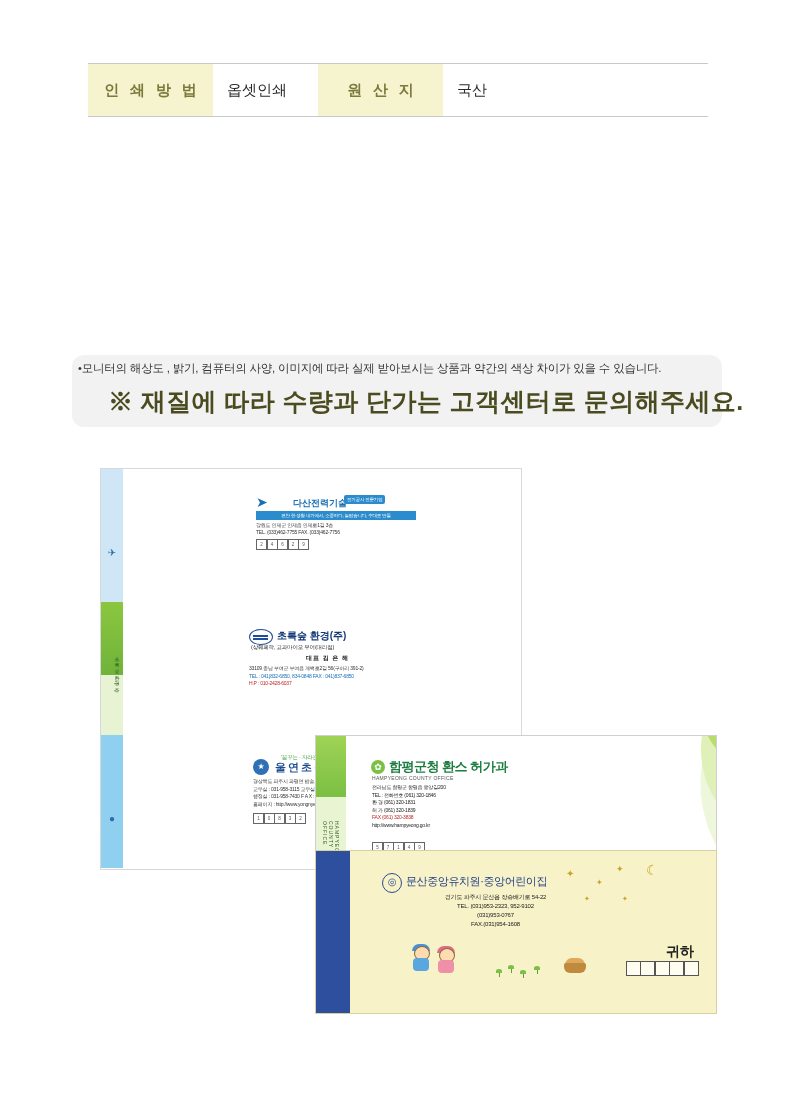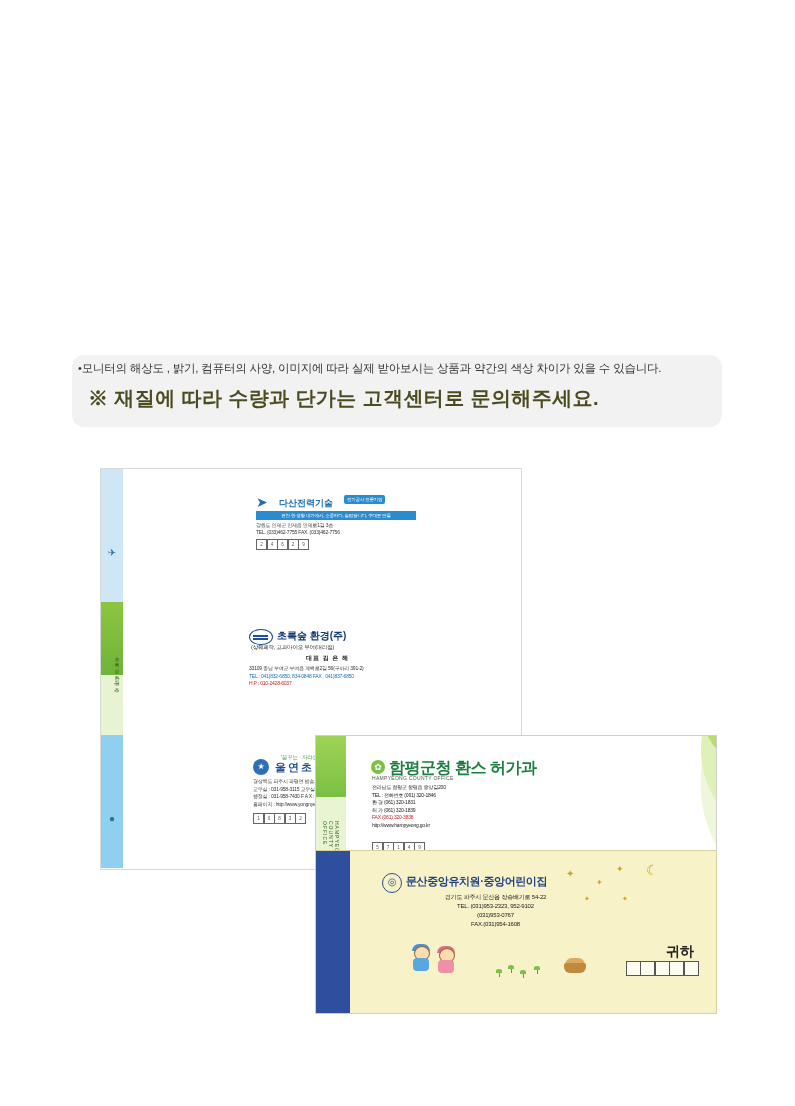--- a/index.html
+++ b/index.html
@@ -74,23 +74,23 @@
     font-size: 11.5px;
     color: #333;
     letter-spacing: -0.2px;
   }
   .notice-small .bullet {
     color: #333;
     font-size: 11px;
   }
   .notice-big {
     position: absolute;
-    left: 88px;
+    left: 108px;
     top: 385px;
-    font-size: 20px;
+    font-size: 25px;
     font-weight: bold;
     color: #4b4b20;
     letter-spacing: 0.4px;
   }
 
   
   .samples {
     position: absolute;
     left: 0;
     top: 455px;
@@ -159,21 +159,21 @@
     position: absolute;
     left: 30px;
     top: 0;
     width: 385px;
     height: 133px;
   }
 
   
   .e1-logo {
     position: absolute;
-    left: 148px; top: 28px;
+    left: 162px; top: 28px;
     font-size: 9px; color: #1b6fb5; font-weight: bold; text-align: right;
   }
   .e1-mark {
     position: absolute; left: 125px; top: 26px;
     width: 16px; height: 14px;
     color: #1b6fb5; font-size: 14px; line-height: 14px;
   }
   .e1-badge {
     position: absolute; left: 213px; top: 26px;
     background: #2a8ccd; color: #fff; font-size: 4.5px;
@@ -287,21 +287,21 @@
     writing-mode: vertical-rl; letter-spacing: 1px;
   }
   .eg-logo-leaf {
     position: absolute; left: 55px; top: 24px;
     width: 14px; height: 14px; border-radius: 50%;
     background: #7bc043; color: #fff; font-size: 9px;
     line-height: 14px; text-align: center;
   }
   .eg-name {
     position: absolute; left: 73px; top: 22px;
-    font-size: 16px; font-weight: bold; color: #1b7d3e; letter-spacing: -0.5px;
+    font-size: 13px; font-weight: bold; color: #1b7d3e; letter-spacing: -0.5px;
   }
   .eg-sub {
     position: absolute; left: 56px; top: 39px;
     font-size: 5px; color: #555; letter-spacing: 0.3px;
   }
   .eg-addr {
     position: absolute; left: 56px; top: 48px;
     font-size: 5px; color: #222; line-height: 7.5px; letter-spacing: -0.2px;
   }
   .eg-fax { color: #c02626; }
@@ -320,21 +320,21 @@
     background: #2e4f9e;
   }
   .ey-mark {
     position: absolute; left: 66px; top: 22px;
     width: 18px; height: 18px; border-radius: 50%;
     border: 1.5px solid #2b4b94; color: #2b4b94;
     font-size: 10px; line-height: 16px; text-align: center;
   }
   .ey-name {
     position: absolute; left: 90px; top: 23px;
-    font-size: 11px; font-weight: bold; color: #1f3f86; letter-spacing: -0.4px;
+    font-size: 11px; font-weight: normal; color: #1f3f86; letter-spacing: -0.4px;
   }
   .ey-addr {
     position: absolute; left: 72px; top: 42px;
     font-size: 6px; color: #222; line-height: 9px; text-align: center;
     width: 215px; letter-spacing: -0.2px;
   }
   .ey-guiha {
     position: absolute; right: 22px; top: 92px;
     font-size: 14px; font-weight: bold; color: #222;
   }
@@ -394,20 +394,26 @@
 <body>
 
 <table class="spec-table">
   <colgroup>
     <col class="col-lab1">
       <col class="col-val1">
       <col class="col-lab2">
       <col class="col-val2">
   </colgroup>
   <tbody>
+    <tr>
+      <td class="label">인 쇄 방 법</td>
+      <td class="value">옵셋인쇄</td>
+      <td class="label">원 산 지</td>
+      <td class="value">국산</td>
+    </tr>
   </tbody>
 </table>
 
 <div class="notice-box"></div>
 <div class="notice-small">
   <span class="bullet">•</span><span>모니터의 해상도 , 밝기, 컴퓨터의 사양, 이미지에 따라 실제 받아보시는 상품과 약간의 색상 차이가 있을 수 있습니다.</span>
 </div>
 <div class="notice-big">※ 재질에 따라  수량과  단가는  고객센터로  문의해주세요.</div>
 
 <div class="samples">

